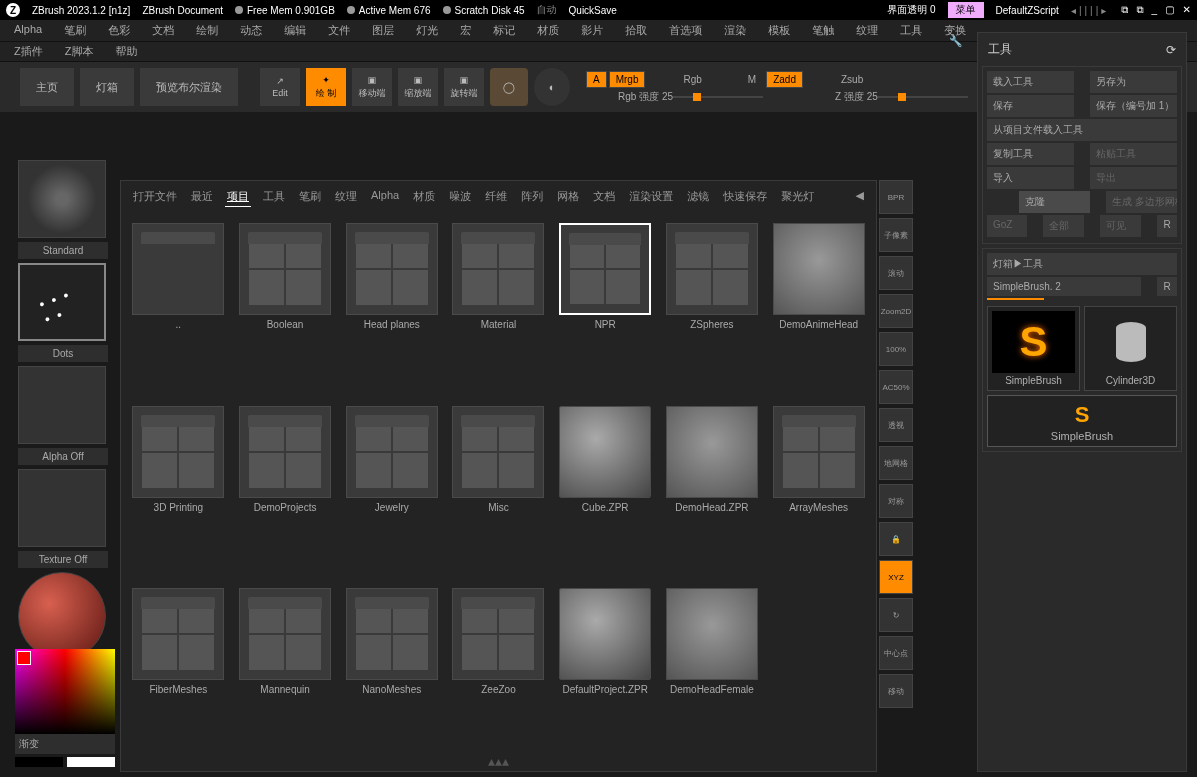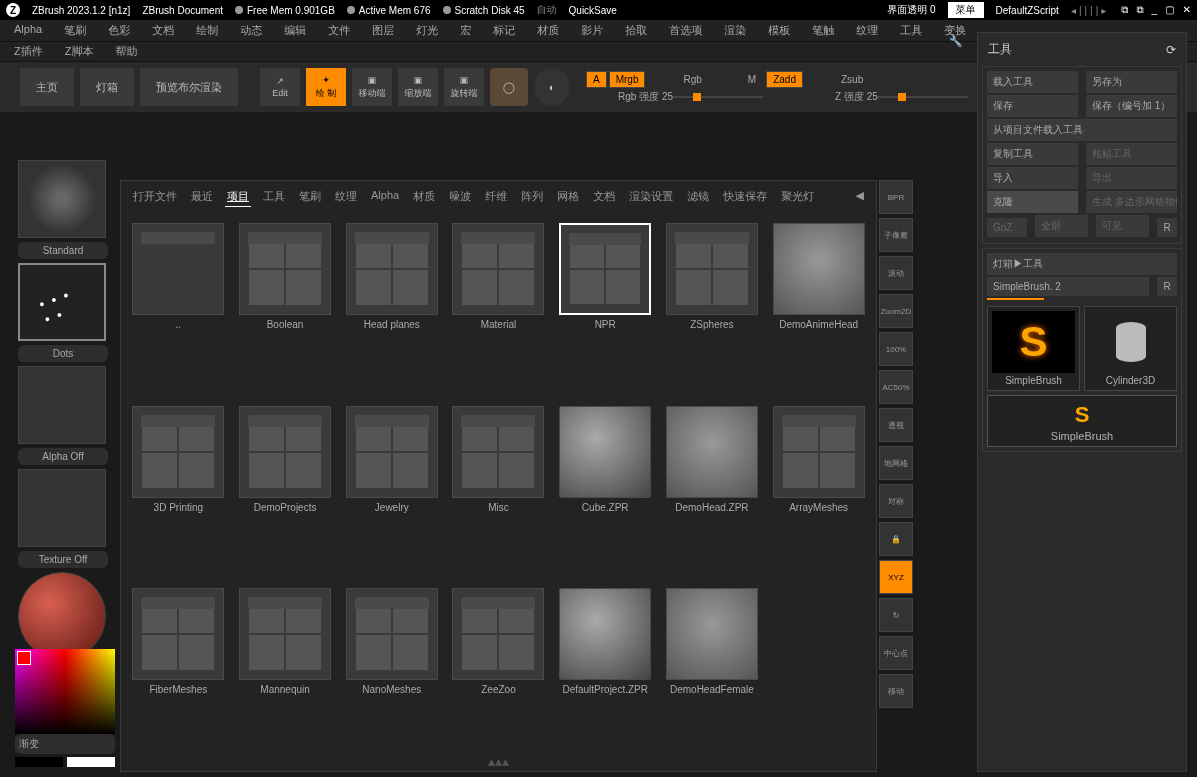--- a/index.html
+++ b/index.html
@@ -3,21 +3,21 @@
 <meta charset="utf-8">
 <style>
 * { margin: 0; padding: 0; box-sizing: border-box; font-family: "Microsoft YaHei", Arial, sans-serif; }
 body { background: #1a1a1a; color: #b0b0b0; font-size: 11px; width: 1197px; height: 777px; overflow: hidden; user-select: none; }
 
 
 .titlebar { height: 20px; background: #000; display: flex; align-items: center; padding: 0 6px; gap: 12px; font-size: 10px; color: #fff; }
 .titlebar .logo { width: 14px; height: 14px; background: #fff; border-radius: 50%; display: flex; align-items: center; justify-content: center; color: #000; font-weight: bold; }
 .titlebar .dot { width: 8px; height: 8px; border-radius: 50%; background: #999; display: inline-block; margin-right: 4px; }
 .titlebar .spacer { flex: 1; }
-.titlebar .menu-btn { background: #ffffff; color: #000; padding: 1px 8px; font-size: 10px; }
+.titlebar .menu-btn { background: #f0abfc; color: #000; padding: 1px 8px; font-size: 10px; }
 .titlebar .win-controls { display: flex; gap: 8px; }
 .titlebar .win-controls span { cursor: pointer; }
 
 
 .topmenu { height: 22px; background: #222; display: flex; align-items: center; padding: 0 10px; gap: 14px; font-size: 11px; border-bottom: 1px solid #111; }
 .topmenu span { color: #aaa; cursor: pointer; padding: 0 4px; }
 
 
 .toolbar { height: 50px; background: #2a2a2a; display: flex; align-items: center; padding: 5px 20px; gap: 6px; }
 .tbtn { background: #3a3a3a; color: #bbb; padding: 10px 16px; font-size: 11px; border: none; cursor: pointer; height: 38px; display: flex; align-items: center; justify-content: center; }
@@ -28,21 +28,21 @@
 .mode-row { display: flex; flex-direction: column; gap: 2px; margin-left: 10px; }
 .mode-inputs { display: flex; gap: 2px; align-items: center; }
 .mode-in { background: #ff8c00; color: #000; padding: 2px 6px; font-size: 10px; border: 1px solid #444; }
 .mode-lbl { color: #aaa; font-size: 10px; padding: 2px 8px; margin-left: 28px; }
 .slider-row { display: flex; align-items: center; gap: 0; font-size: 10px; color: #aaa; position: relative; margin-left: 32px; }
 .slider-row .bar { width: 90px; height: 2px; background: #444; position: relative; }
 .slider-row .bar .handle { width: 8px; height: 8px; background: #ff8c00; position: absolute; top: -3px; left: 20px; }
 
 
 .left-palette { position: absolute; left: 18px; top: 160px; width: 90px; display: flex; flex-direction: column; gap: 4px; }
-.pal-item { background: #2e2e2e; text-align: center; padding: 3px 8px; font-size: 10px; color: #aaa; border-radius: 6px; }
+.pal-item { background: #2e2e2e; text-align: center; padding: 3px 8px; font-size: 10px; color: #aaa; }
 .pal-preview { width: 88px; height: 78px; background: #333; border: 1px solid #444; position: relative; }
 .pal-preview.brush { background: radial-gradient(circle, #666 10%, #333 60%); }
 .pal-preview.dots { background: #222; position: relative; }
 .pal-preview.dots::before { content: "• • • • •"; position: absolute; color: #fff; font-size: 14px; top: 50%; left: 50%; transform: translate(-50%,-40%) rotate(-20deg); letter-spacing: 2px; }
 .pal-preview.mat { background: radial-gradient(circle at 35% 35%, #d86050, #5a1510); border-radius: 50%; width: 88px; height: 88px; }
 
 
 .colorpicker { position: absolute; left: 15px; bottom: 10px; width: 100px; }
 .colorpicker .main { width: 100px; height: 85px; background: linear-gradient(to right, #f0f 0%, #f00 50%, #ff0 100%); position: relative; }
 .colorpicker .main::after { content:""; position:absolute; inset:0; background: linear-gradient(to bottom, transparent 0%, #000 100%); }
@@ -67,24 +67,24 @@
 
 
 .right-tools { position: absolute; right: 282px; top: 180px; width: 36px; display: flex; flex-direction: column; gap: 4px; }
 .rtbtn { width: 34px; height: 34px; background: #333; border: 1px solid #444; display: flex; flex-direction: column; align-items: center; justify-content: center; font-size: 8px; color: #999; cursor: pointer; }
 .rtbtn.active { background: #ff8c00; color: #000; }
 
 
 .right-panel { position: absolute; right: 10px; top: 32px; width: 210px; bottom: 5px; background: #2a2a2a; border: 1px solid #3a3a3a; padding: 4px; }
 .rp-title { display: flex; justify-content: space-between; align-items: center; padding: 4px 6px; color: #ccc; font-size: 12px; }
 .rp-group { border: 1px solid #3a3a3a; padding: 4px; margin-top: 4px; }
-.rp-row { display: flex; gap: 8px; margin-bottom: 2px; align-items: flex-end; }
+.rp-row { display: flex; gap: 16px; margin-bottom: 2px; }
 .rp-btn { flex: 1; background: #3a3a3a; color: #aaa; font-size: 10px; padding: 4px 6px; text-align: left; cursor: pointer; white-space: nowrap; overflow: hidden; }
 .rp-btn.dim { color: #666; }
-.rp-btn.hl { background: #4a4a4a; }
+.rp-btn.hl { background: #4a4a4a; margin-left: 32px; }
 .rp-btn.tiny { flex: 0 0 20px; text-align: center; }
 .tool-thumbs { display: flex; gap: 4px; margin-top: 6px; }
 .tool-th { flex: 1; background: #222; border: 1px solid #444; text-align: center; padding: 4px; font-size: 10px; }
 .tool-th .img { height: 62px; display: flex; align-items: center; justify-content: center; margin-bottom: 2px; }
 .tool-th.sel .img { background: #000; }
 .tool-th .s-shape { font-size: 42px; font-weight: bold; color: #ffa500; text-shadow: 0 0 6px #ff6a00; }
 .tool-th .cyl { width: 30px; height: 40px; background: #bbb; border-radius: 50% / 15%; }
 .subtool { margin-top: 4px; background: #222; padding: 4px; text-align: center; border: 1px solid #555; }
 .subtool .img { height: 30px; display:flex; align-items:center; justify-content:center; }
 .subtool .s-shape { font-size: 22px; font-weight: bold; color: #ffa500; }

